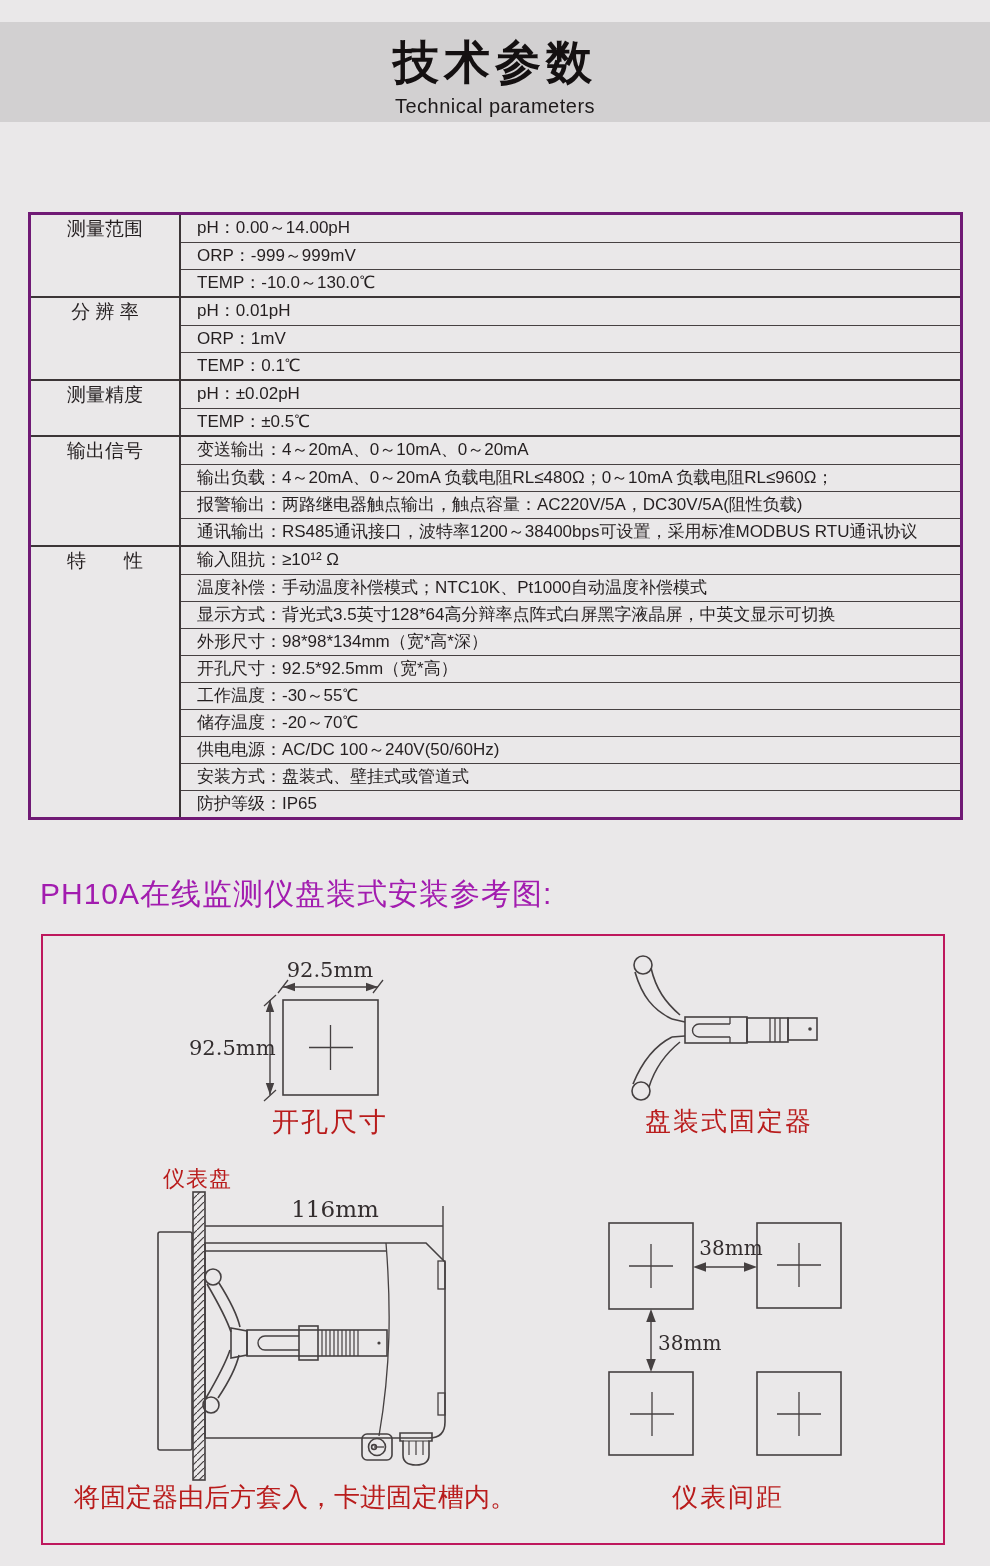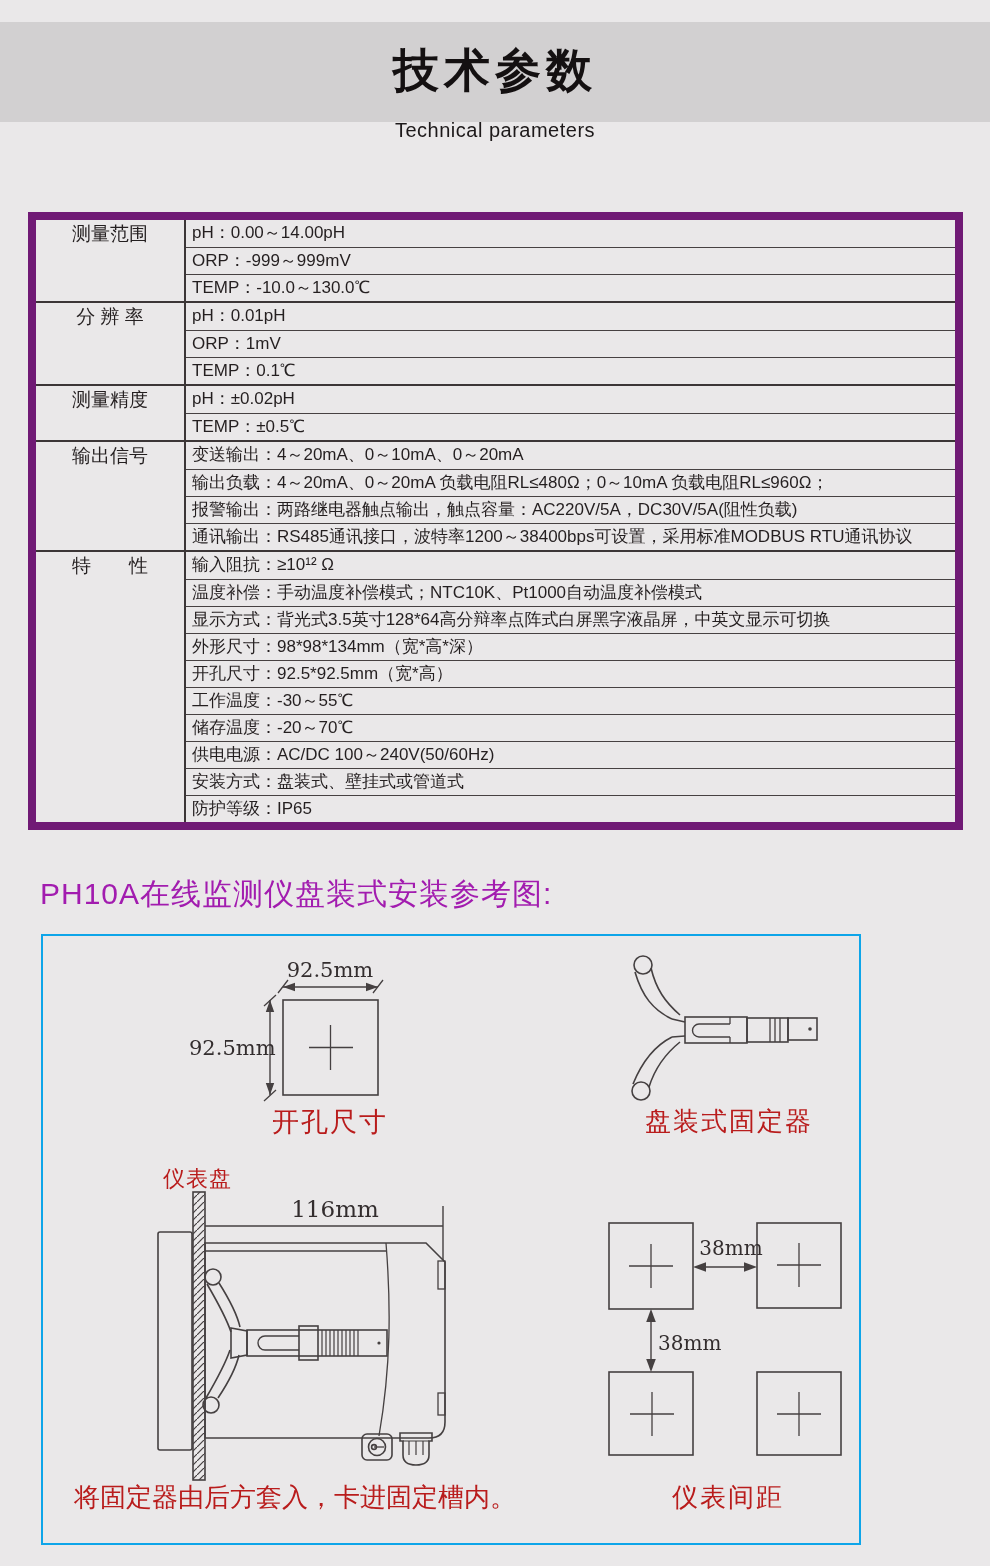--- a/index.html
+++ b/index.html
@@ -8,52 +8,52 @@
     position:relative; width:990px; height:1566px;
     background:#eae8e9; overflow:hidden;
     font-family:"Liberation Sans", sans-serif; color:#2b2526;
   }
   
   .band {
     position:absolute; left:0; top:22px; width:990px; height:100px;
     background:#d2d0d1; text-align:center;
   }
   .band .title {
-    margin-top:18px; font-size:46px; font-weight:700; letter-spacing:5px; color:#141011;
+    margin-top:10px; font-size:46px; font-weight:700; letter-spacing:5px; color:#141011;
   }
   .band .subtitle {
-    margin-top:17px; font-size:20px; letter-spacing:0.5px; color:#1d191a;
+    margin-top:1px; font-size:20px; letter-spacing:0.5px; color:#1d191a;
   }
   
   .spec-table {
     position:absolute; left:28px; top:212px; width:935px;
-    border:8px solid #701a75; background:#eae8e9;
+    border:3px solid #701a75; background:#eae8e9;
   }
   .tgroup { display:flex; border-top:2px solid #3c3637; }
   .tgroup:first-child { border-top:none; }
   .tlabel {
     flex:0 0 150px; width:150px; border-right:2px solid #3c3637;
     font-size:19px; line-height:28px; text-align:center; color:#241f20;
     white-space:pre;
   }
   .tvals { flex:1; display:flex; flex-direction:column; min-width:0; }
   .trow {
-    height:27px; line-height:26px; padding-left:6px; font-size:17px;
+    height:27px; line-height:26px; padding-left:16px; font-size:17px;
     border-top:1px solid #474142; white-space:nowrap; color:#241f20;
   }
   .trow:first-child { border-top:none; }
   
   .section-title {
     position:absolute; left:40px; top:874px; font-size:30px;
     letter-spacing:1px; color:#a21caf;
   }
   
   .diagram-box {
-    position:absolute; left:41px; top:934px; width:820px; height:611px;
-    border:2px solid #0ea5e9;
+    position:absolute; left:41px; top:934px; width:904px; height:611px;
+    border:2px solid #be185d;
     text-decoration:underline;
   }
   .diagram-box svg { position:absolute; left:0; top:0; }
   .dlabel { position:absolute; color:#b91c1c; white-space:nowrap; }
   .dim { font-family:"DejaVu Serif", serif; color:#332d2e; }
   .cap  { font-size:26px; letter-spacing:2px; }
   .center { text-align:center; }
 </style>
 </head>
 <body>

